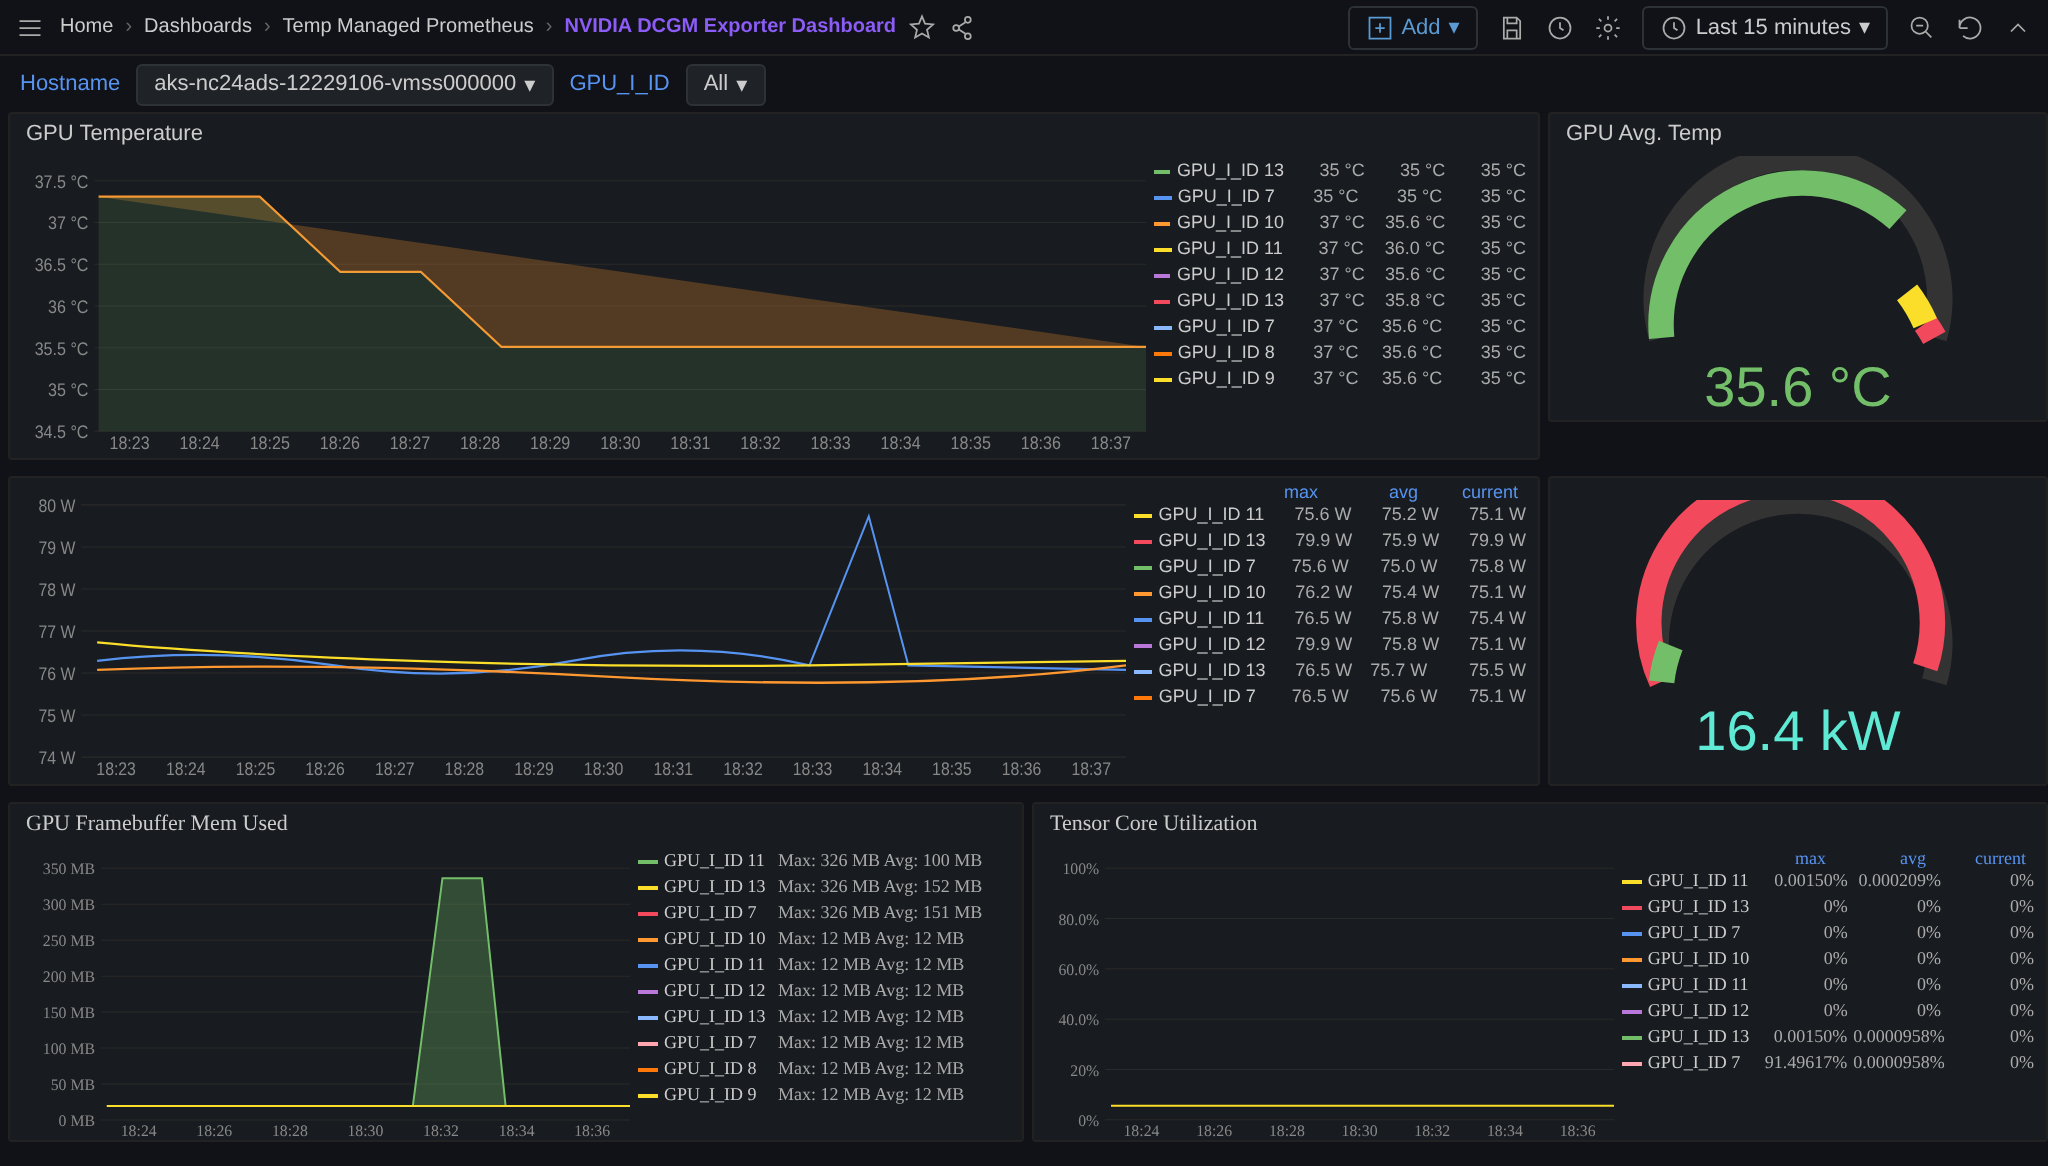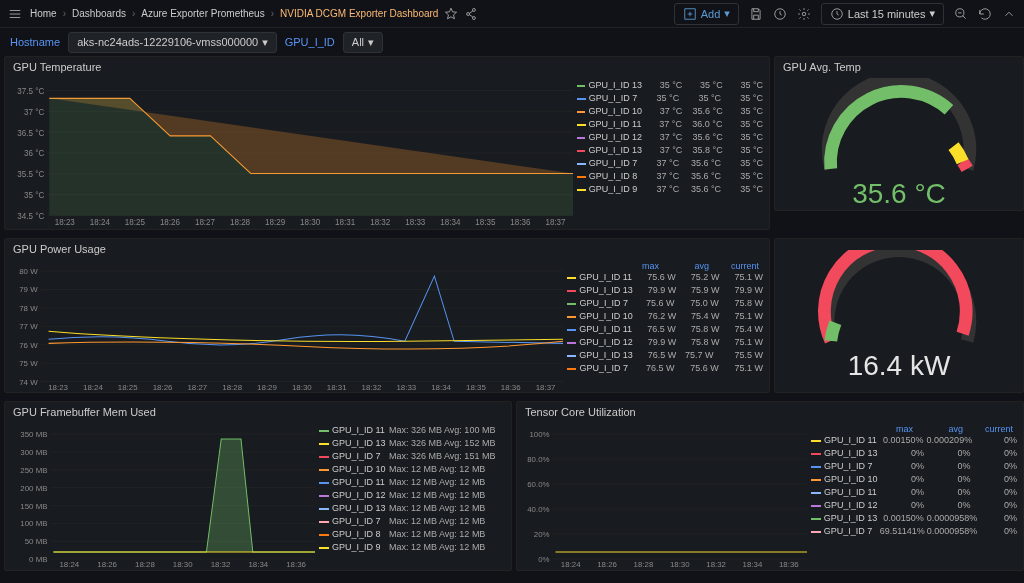--- a/index.html
+++ b/index.html
@@ -2,60 +2,60 @@
 <html><head>
 <meta charset="utf-8">
 <style>
 * { margin: 0; padding: 0; box-sizing: border-box; }
 body { background: #111217; color: #ccc; font-family: -apple-system, sans-serif; font-size: 11px; width: 1024px; height: 583px; overflow: hidden; }
 .topbar { display: flex; align-items: center; padding: 4px 8px; height: 28px; border-bottom: 1px solid #222; }
 .menu-icon { width: 18px; cursor: pointer; }
 .breadcrumb { display: flex; align-items: center; gap: 6px; margin-left: 8px; font-size: 10px; color: #ccc; }
 .breadcrumb span { cursor: pointer; }
 .breadcrumb .sep { color: #666; cursor: default; }
-.breadcrumb .title { font-weight: 400; color: #fdba74; }
+.breadcrumb .title { font-weight: 700; color: #8b5cf6; }
 .topbar-right { margin-left: auto; display: flex; align-items: center; gap: 10px; }
 .topbar-right .btn { padding: 3px 8px; border: 1px solid #2c3235; border-radius: 3px; cursor: pointer; color: #5a9bd4; display: flex; align-items: center; gap: 4px; font-size: 11px; }
 .icn { width: 14px; height: 14px; display: inline-block; cursor: pointer; stroke: #aaa; fill: none; stroke-width: 1.5; }
 .varbar { display: flex; align-items: center; gap: 8px; padding: 6px 10px; height: 28px; }
 .varlabel { color: #5794f2; font-size: 11px; }
 .varsel { background: #1f2226; border: 1px solid #2c3235; border-radius: 3px; padding: 3px 8px; cursor: pointer; font-size: 11px; color: #ccc; display: flex; align-items: center; gap: 4px; }
 .grid { display: grid; grid-template-columns: 766px 250px; gap: 4px; padding: 0 4px; height: 527px; }
 .panel { background: #181b1f; border: 1px solid #222; border-radius: 2px; display: flex; flex-direction: column; overflow: hidden; }
 .panel-title { padding: 4px 8px; font-size: 11px; color: #ccc; font-weight: 500; }
 .panel-body { flex: 1; display: flex; padding: 2px 6px 2px 4px; }
 .chart-area { flex: 1; position: relative; }
 .legend-col { font-size: 9px; padding-left: 4px; }
 .legend-row { display: flex; align-items: center; gap: 3px; line-height: 13px; white-space: nowrap; }
 .chip { width: 10px; height: 2px; display: inline-block; }
 .legend-hdr { display: flex; gap: 6px; color: #5794f2; font-size: 9px; justify-content: flex-end; padding-right: 4px; }
 .gauge { display: flex; flex-direction: column; align-items: center; justify-content: center; flex: 1; }
 .gauge-val { font-size: 28px; font-weight: 400; }
 .temp-val { color: #73bf69; }
-.pwr-val { color: #e5e5e5; }
+.pwr-val { color: #5eead4; }
 svg.chart { width: 100%; height: 100%; }
 .axis-label { fill: #888; font-size: 8px; }
 .gridline { stroke: #2a2a2a; stroke-width: 0.5; }
 .tval { color: #aaa; }
-.bottom-row { display: grid; grid-template-columns: 1fr 1fr; gap: 4px; grid-column: 1/3; }
+.bottom-row { display: grid; grid-template-columns: 1fr 1fr; gap: 4px; grid-column: 1/3; font-family: Liberation Serif, serif; }
 .tiny-panel { height: 26px; }
 </style>
 </head>
 <body>
 
 <div class="topbar">
   <svg class="icn menu-icon" viewBox="0 0 24 24">
       <path d="M3 6h18M3 12h18M3 18h18"></path>
     </svg>
   <div class="breadcrumb">
     <span>Home</span>
       <span class="sep">›</span>
     <span>Dashboards</span>
       <span class="sep">›</span>
-    <span>Azure Exporter Prometheus</span>
+    <span>Temp Managed Prometheus</span>
       <span class="sep">›</span>
     <span class="title">NVIDIA DCGM Exporter Dashboard</span>
     <svg class="icn" viewBox="0 0 24 24">
         <path d="M12 2l2.6 6.3 6.9.6-5.2 4.6 1.6 6.7L12 16.8 6.1 20.2l1.6-6.7L2.5 8.9l6.9-.6z"></path>
       </svg>
     <svg class="icn" viewBox="0 0 24 24">
         <circle cx="17" cy="5" r="2.5"></circle>
         <circle cx="7" cy="12" r="2.5"></circle>
         <circle cx="17" cy="19" r="2.5"></circle>
         <path d="M9 11l6-4M9 13l6 4"></path>
@@ -231,21 +231,20 @@
           <path d="M25 100 A78 78 0 1 1 175 100" stroke="#333" stroke-width="14" fill="none"></path>
           <path d="M25 100 A78 78 0 0 1 155 35" stroke="#73bf69" stroke-width="14" fill="none"></path>
           <path d="M170 92 A78 78 0 0 1 175 100" stroke="#f2495c" stroke-width="14" fill="none"></path>
           <path d="M160 75 A78 78 0 0 1 170 92" stroke="#fade2a" stroke-width="14" fill="none"></path>
         </svg>
       <div class="gauge-val temp-val">35.6 °C</div>
     </div>
   </div>
 
   <div class="panel" style="height:155px">
-    <div class="panel-title">GPU Power Usage</div>
     <div class="panel-body">
       <div class="chart-area">
         <svg class="chart" viewBox="0 0 560 130" preserveAspectRatio="none">
           <g id="pwr-grid">
               <line class="gridline" x1="32" y1="10" x2="560" y2="10"></line>
               <text class="axis-label" x="29" y="13" text-anchor="end">80 W</text>
               <line class="gridline" x1="32" y1="28.333333333333332" x2="560" y2="28.333333333333332"></line>
               <text class="axis-label" x="29" y="31.333333333333332" text-anchor="end">79 W</text>
               <line class="gridline" x1="32" y1="46.666666666666664" x2="560" y2="46.666666666666664"></line>
               <text class="axis-label" x="29" y="49.666666666666664" text-anchor="end">78 W</text>
@@ -525,21 +524,21 @@
             <div class="legend-row">
               <span class="chip" style="background:#73bf69"></span>
               <span style="width:54px">GPU_I_ID 13</span>
               <span class="tval" style="width:44px;text-align:right">0.00150%</span>
               <span class="tval" style="width:44px;text-align:right">0.0000958%</span>
               <span class="tval" style="width:44px;text-align:right">0%</span>
             </div>
             <div class="legend-row">
               <span class="chip" style="background:#ffa6b0"></span>
               <span style="width:54px">GPU_I_ID 7</span>
-              <span class="tval" style="width:44px;text-align:right">69.51141%</span>
+              <span class="tval" style="width:44px;text-align:right">91.49617%</span>
               <span class="tval" style="width:44px;text-align:right">0.0000958%</span>
               <span class="tval" style="width:44px;text-align:right">0%</span>
             </div>
           </div>
       </div>
     </div>
   </div>
 
   <div class="bottom-row">
   </div>

